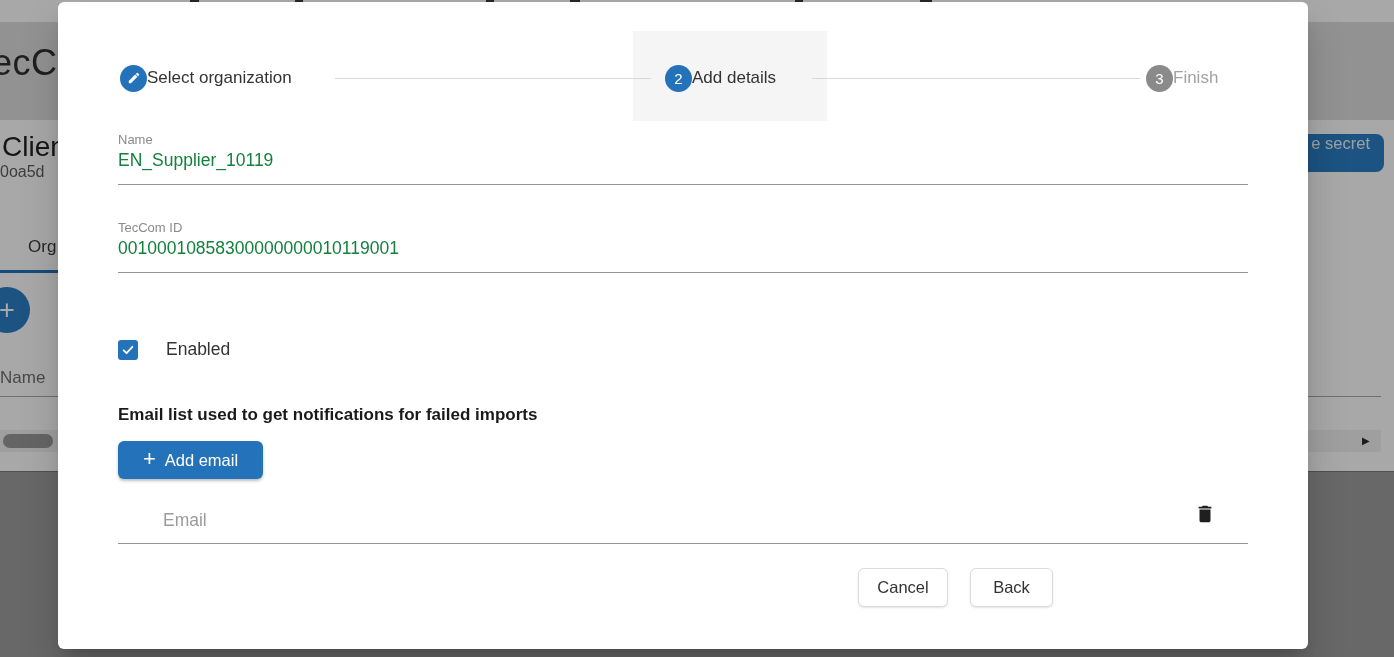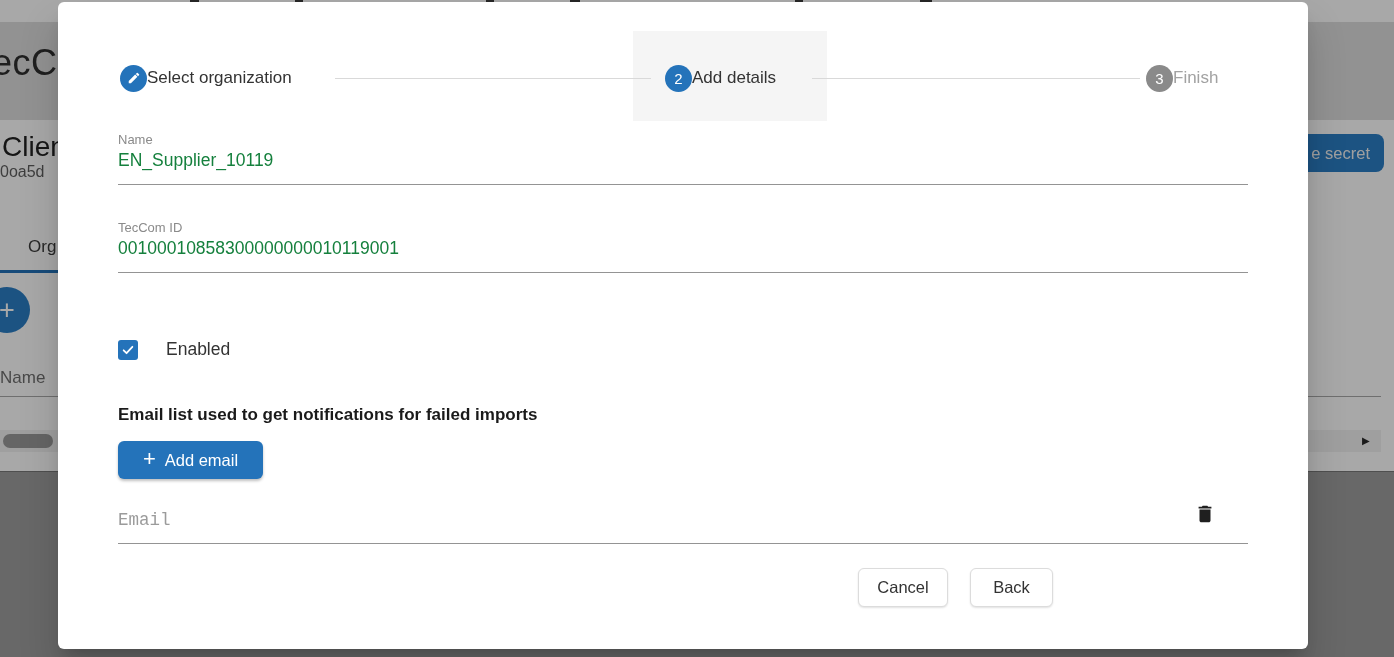--- a/index.html
+++ b/index.html
@@ -19,21 +19,21 @@
     background:#2b7fc6; color:#fff; font-size:27px; display:flex; align-items:center; justify-content:center; }
   .bg-colheader { position:absolute; left:0; top:368px; font-size:17px; color:#6f6f6f; }
   .bg-line { position:absolute; height:1px; background:#a9a9a9; }
   .bg-scrolltrack { position:absolute; top:430px; height:22px; background:#f1f1f1; }
   .bg-scrollthumb { position:absolute; left:3px; top:4px; width:50px; height:14px; background:#999; border-radius:7px; }
   .bg-scrollarrow { position:absolute; left:54px; top:5px; font-size:10px; color:#2a2a2a; }
   .bg-below-card { position:absolute; left:0; top:471px; width:1394px; height:186px;
     background:#9e9e9e; border-top:1px solid #787878; }
   .bg-secret-btn { position:absolute; left:1266px; top:134px; width:118px; height:38px;
     background:#2b7fc6; border-radius:8px; color:#f2f2f2; font-size:16.5px;
-    display:flex; align-items:center; justify-content:flex-end; padding-right:14px; }
+    display:flex; align-items:flex-start; justify-content:flex-end; padding-right:14px; }
   #overlay { position:absolute; inset:0; background:rgba(0,0,0,.34); }
 
   
   #modal { position:absolute; left:58px; top:2px; width:1250px; height:647px; background:#fff;
     border-radius:6px; box-shadow:0 11px 15px -7px rgba(0,0,0,.2), 0 24px 38px 3px rgba(0,0,0,.14); }
 
   
   .step2-box { position:absolute; left:575px; top:29px; width:194px; height:90px; background:#f5f5f5; }
   .step { position:absolute; top:62px; height:28px; display:flex; align-items:center; }
   .step-circle { width:27px; height:27px; border-radius:50%; display:flex; align-items:center;
@@ -41,22 +41,22 @@
   .step-circle.blue { background:#2473ba; }
   .step-circle.grey { background:#8a8a8a; }
   .step-label { font-size:17px; color:#333; white-space:nowrap; }
   .step-label.pending { color:#a2a2a2; }
   .connector { position:absolute; top:76px; height:1px; background:#d9d9d9; }
 
   
   .field { position:absolute; left:60px; width:1130px; border-bottom:1px solid #949494; }
   .flabel { font-size:13px; color:#8a8a8a; }
   .fvalue { font-size:17.5px; color:#15803d; margin-top:3px; padding-bottom:13px; }
-  .mat-input { border:none; outline:none; width:1000px; font-family:Liberation Mono, monospace;
-    font-size:17.5px; color:#ec4899; background:transparent; }
+  .mat-input { border:none; outline:none; width:1000px; font-family:Liberation Sans, sans-serif;
+    font-size:17.5px; color:#ec4899; background:transparent;margin-left:45px; }
   .mat-input::placeholder { color:#9b9b9b; }
 
   
   .check-row { position:absolute; left:60px; top:337px; display:flex; align-items:center; gap:28px; }
   .checkbox { width:20px; height:20px; background:#2473ba; border-radius:3px;
     display:flex; align-items:center; justify-content:center; }
   .check-label { font-size:17.5px; color:#333; }
 
   .section-heading { position:absolute; left:60px; top:403px; font-size:17px; font-weight:bold; color:#1a1a1a; }
 

